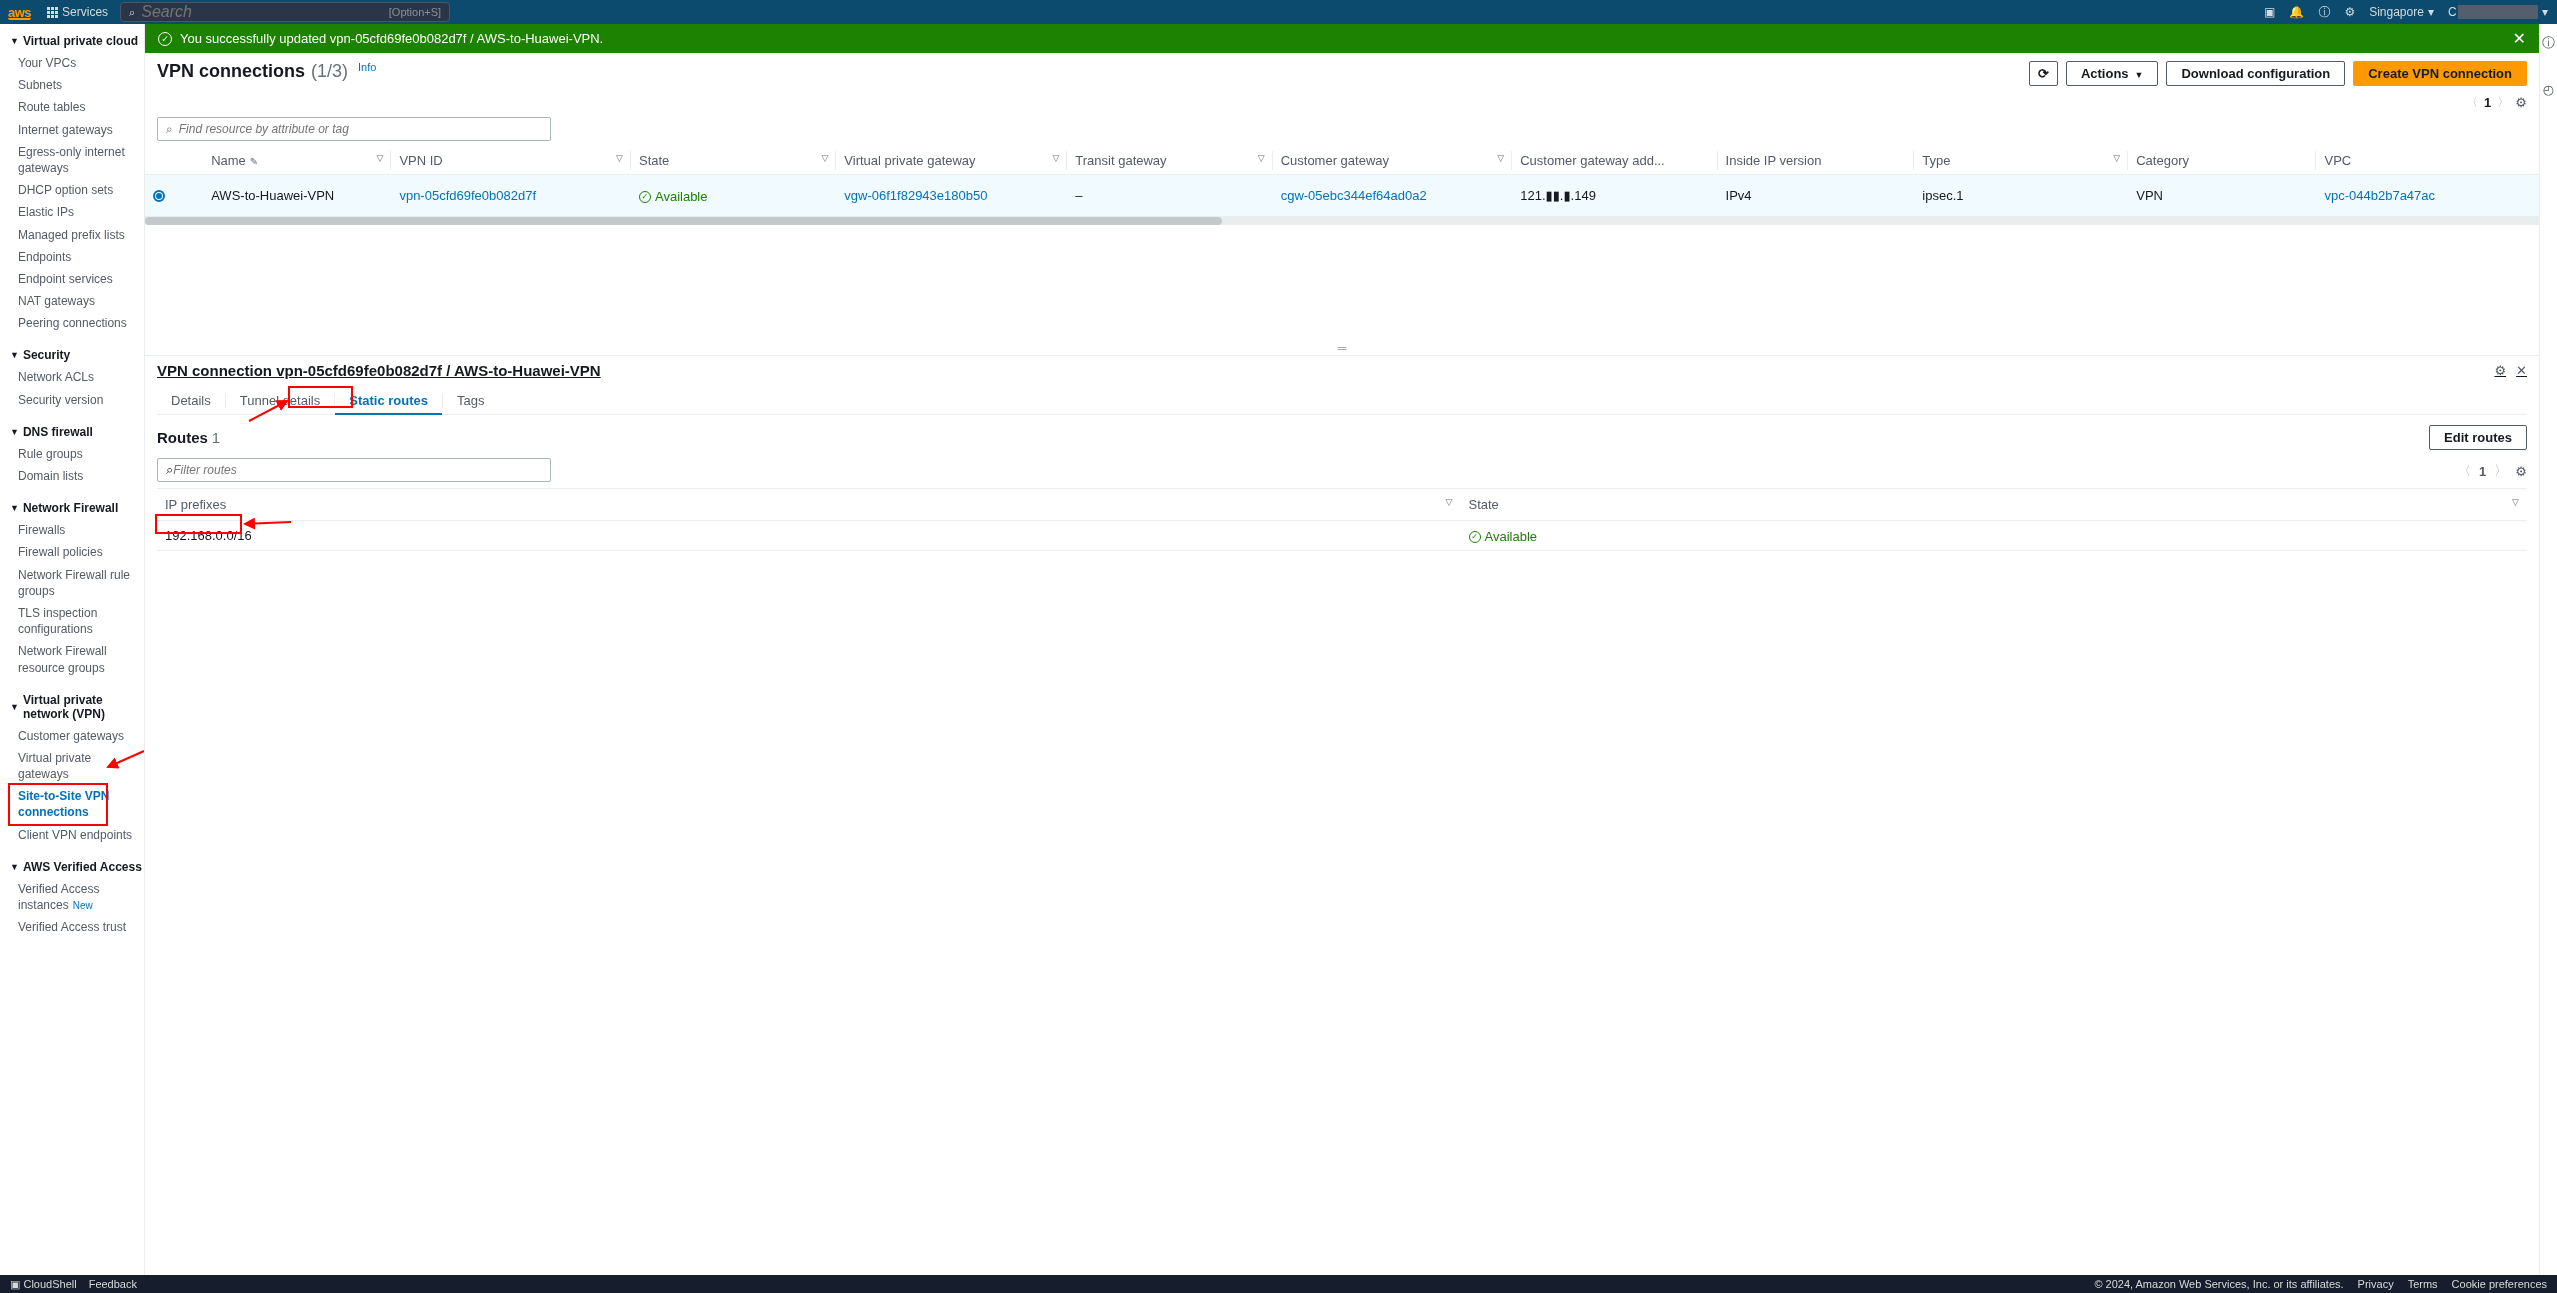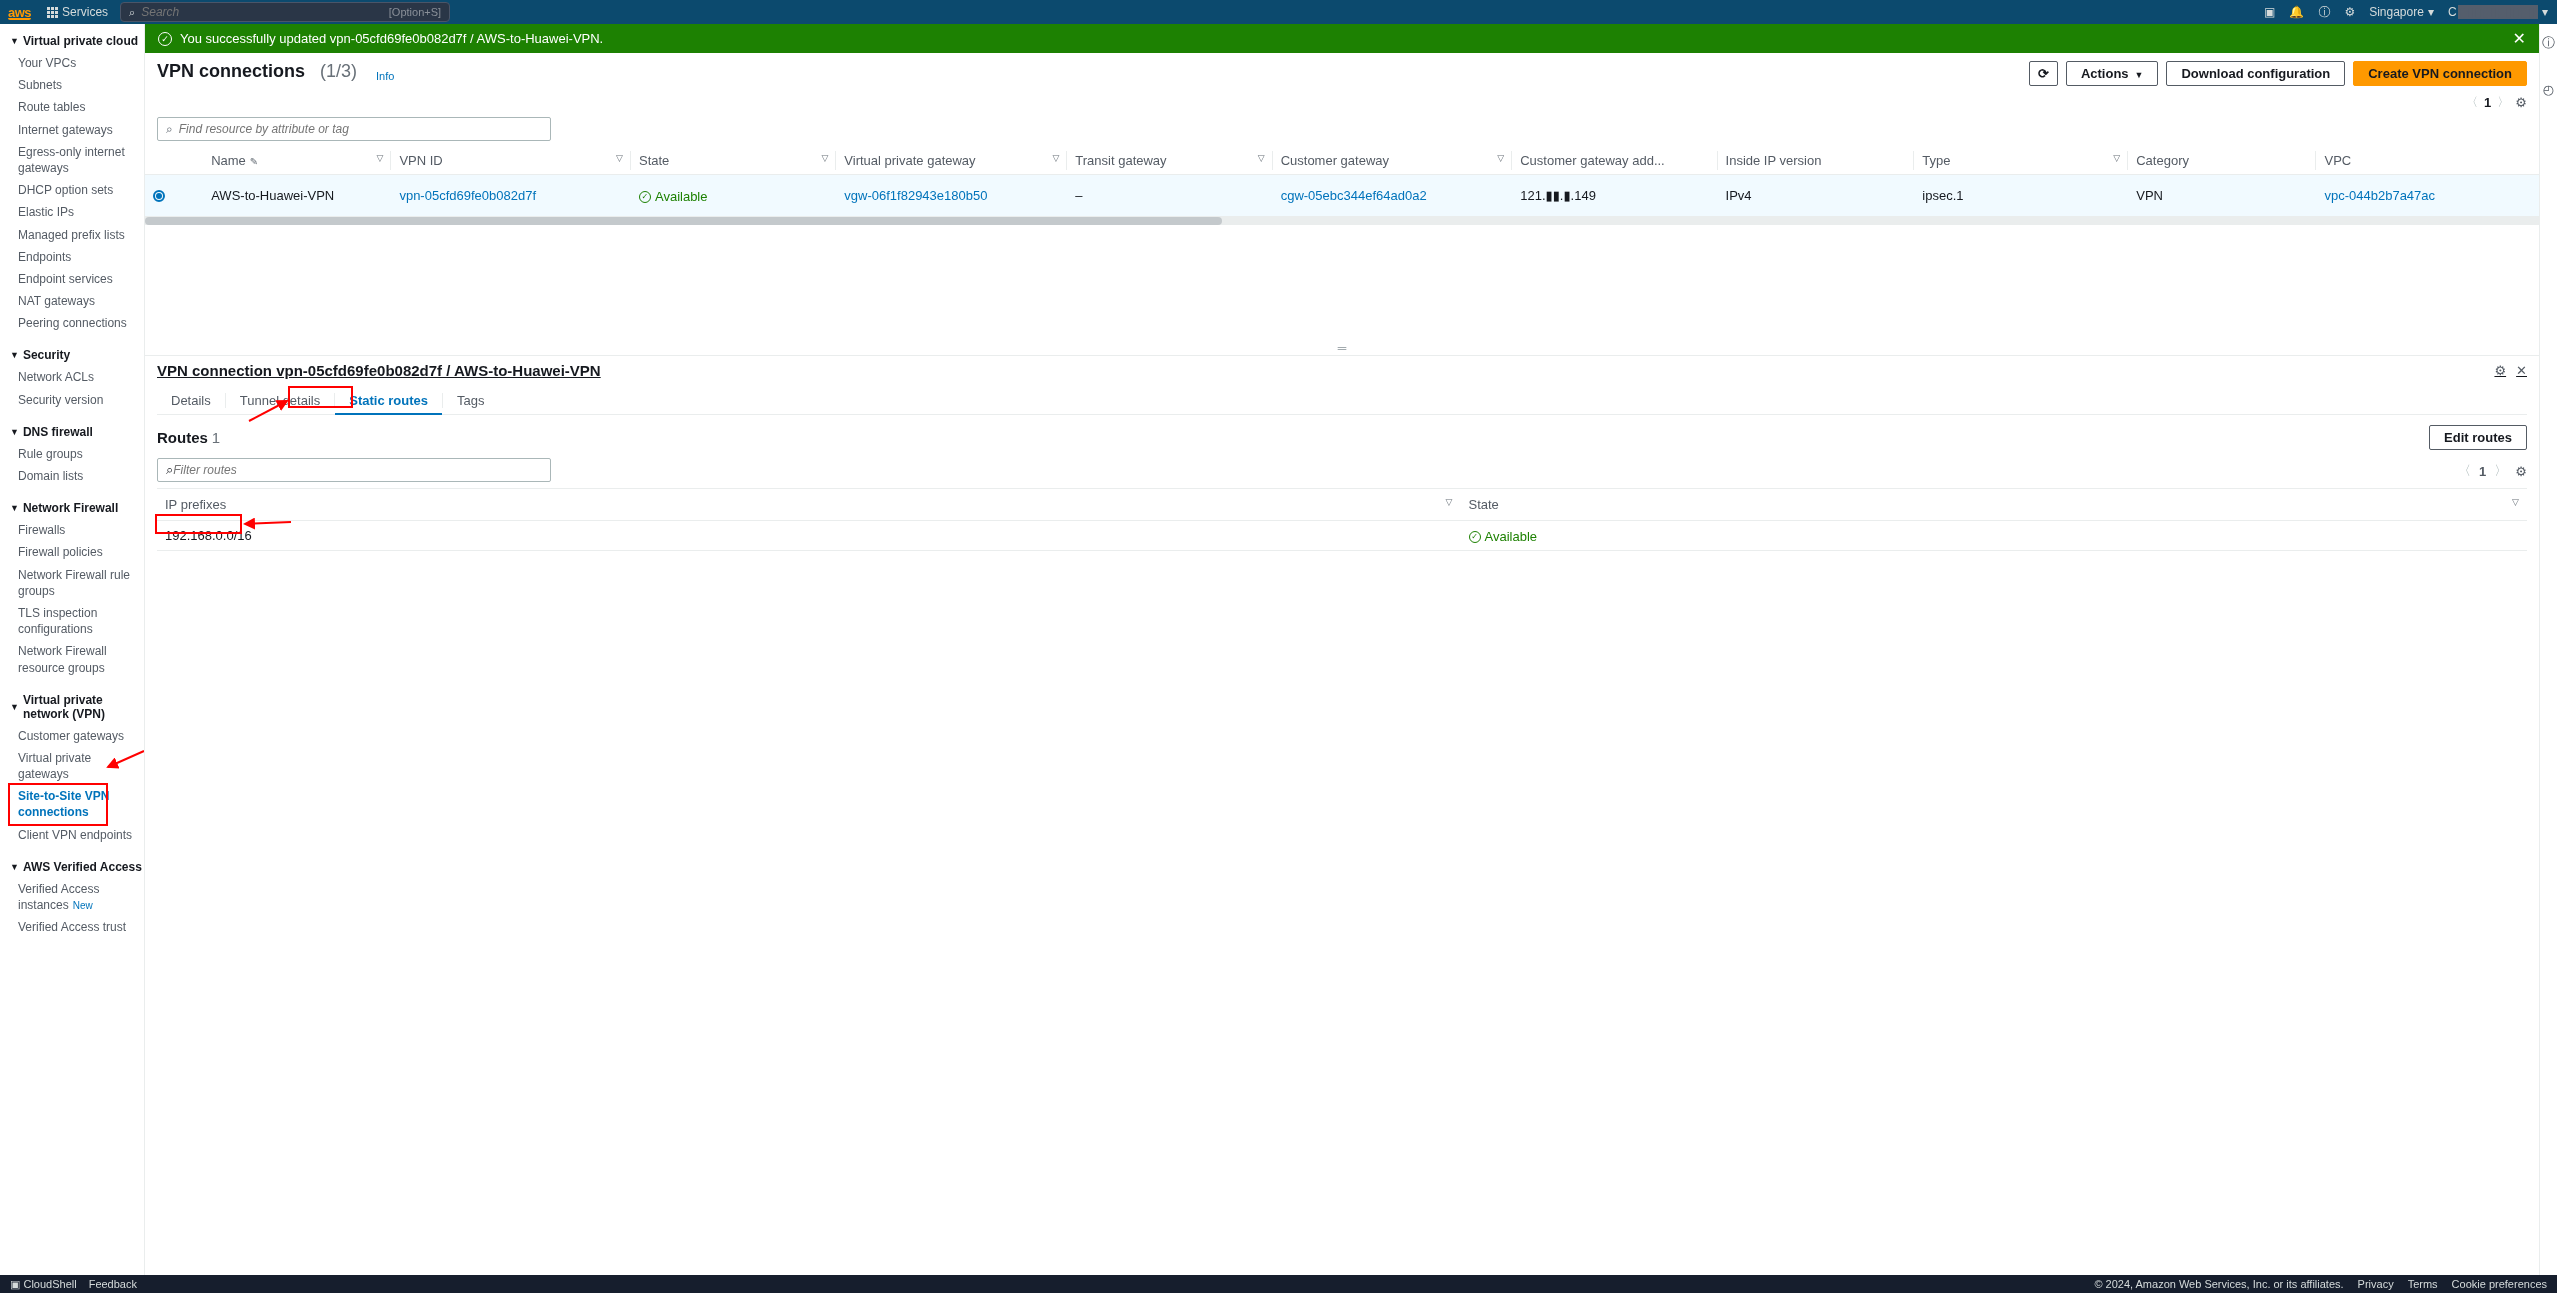--- a/index.html
+++ b/index.html
@@ -6,21 +6,21 @@
 body { background: #fff; color: #16191f; font-size: 13px; overflow: hidden; }
 
 
 .topnav { background: #0c4a6e; height: 24px; display: flex; align-items: center; color: #d5dbdb; padding: 0 8px; position: relative; }
 .aws-logo { color: #ff9900; font-weight: 700; font-size: 13px; margin-right: 8px; letter-spacing: -0.5px; }
 .aws-logo .smile { display:block; height:2px; background:#ff9900; border-radius: 0 0 6px 6px; margin-top:-2px;}
 .services-btn { display:flex; align-items:center; gap:4px; font-size:12px; padding:0 8px; cursor:pointer; }
 .apps-icon { display:inline-grid; grid-template-columns:repeat(3,3px); grid-template-rows:repeat(3,3px); gap:1px;}
 .apps-icon span{background:#d5dbdb; width:3px; height:3px;}
 .search-wrap { background:#2a3647; border:1px solid #4a5568; border-radius:4px; height:20px; width:330px; display:flex; align-items:center; padding:0 8px; margin-left:4px;}
-.search-wrap input { background:transparent; border:none; color:#d5dbdb; font-size:12px; width:100%; outline:none; font-style:italic;}
+.search-wrap input { background:transparent; border:none; color:#d5dbdb; font-size:16px; width:100%; outline:none; font-style:italic;}
 .search-wrap .mag { color:#d5dbdb; margin-right:6px; font-size:11px;}
 .search-wrap .shortcut { color:#8a9099; font-size:11px;}
 .topnav-right { margin-left:auto; display:flex; align-items:center; gap:14px; font-size:12px;}
 .topnav-right .ico { cursor:pointer; color:#d5dbdb; }
 .region { display:flex; align-items:center; gap:4px; cursor:pointer;}
 .account { color:#d5dbdb; filter: blur(0px); letter-spacing:1px;}
 .acct-blur { background:#555e6c; color:#555e6c; padding:0 2px;}
 
 
 .main-layout { display:flex; height: calc(100vh - 24px - 18px); }
@@ -41,21 +41,21 @@
 .right-gutter { position:absolute; right:0; top:0; bottom:0; width:18px; border-left:1px solid #eaeded; background:#fff; display:flex; flex-direction:column; align-items:center; padding-top:10px; gap:30px; color:#545b64; font-size:13px;}
 .content-inner { margin-right:18px; flex:1; display:flex; flex-direction:column; overflow:hidden;}
 
 
 .banner-success { background:#1d8102; color:#fff; display:flex; align-items:center; padding:4px 12px; font-size:13px; border:1px solid #1d8102;}
 .banner-success .chk{ width:14px;height:14px;border:1.5px solid #fff;border-radius:50%; display:flex;align-items:center;justify-content:center; margin-right:8px; font-size:9px;}
 .banner-success .close{ margin-left:auto; cursor:pointer; font-size:16px;}
 
 
 .page-head { padding:8px 12px 6px; }
-.page-title { font-size:18px; font-weight:700; display:inline-flex; align-items:flex-end; gap:15px;}
+.page-title { font-size:18px; font-weight:700; display:inline-flex; align-items:flex-start; gap:6px;}
 .page-title .count{font-weight:400; color:#687078;}
 .page-title .info-link{color:#0073bb; font-size:11px; font-weight:400; margin-left:4px; cursor:pointer;}
 .head-actions { float:right; display:flex; align-items:center; gap:8px;}
 .btn { border:1px solid #545b64; background:#fff; color:#16191f; border-radius:2px; padding:4px 14px; font-size:13px; cursor:pointer; font-weight:700;}
 .btn.refresh{padding:4px 8px;}
 .btn.primary{ background:#ff9900; border-color:#ff9900; color:#16191f;}
 .btn .caret{margin-left:6px; font-size:9px;}
 .pager { display:flex; align-items:center; gap:6px; color:#545b64;}
 .pager .num{color:#16191f; font-weight:700;}
 .pager .pg-btn{color:#aab7b8; cursor:pointer; font-size:12px;}

